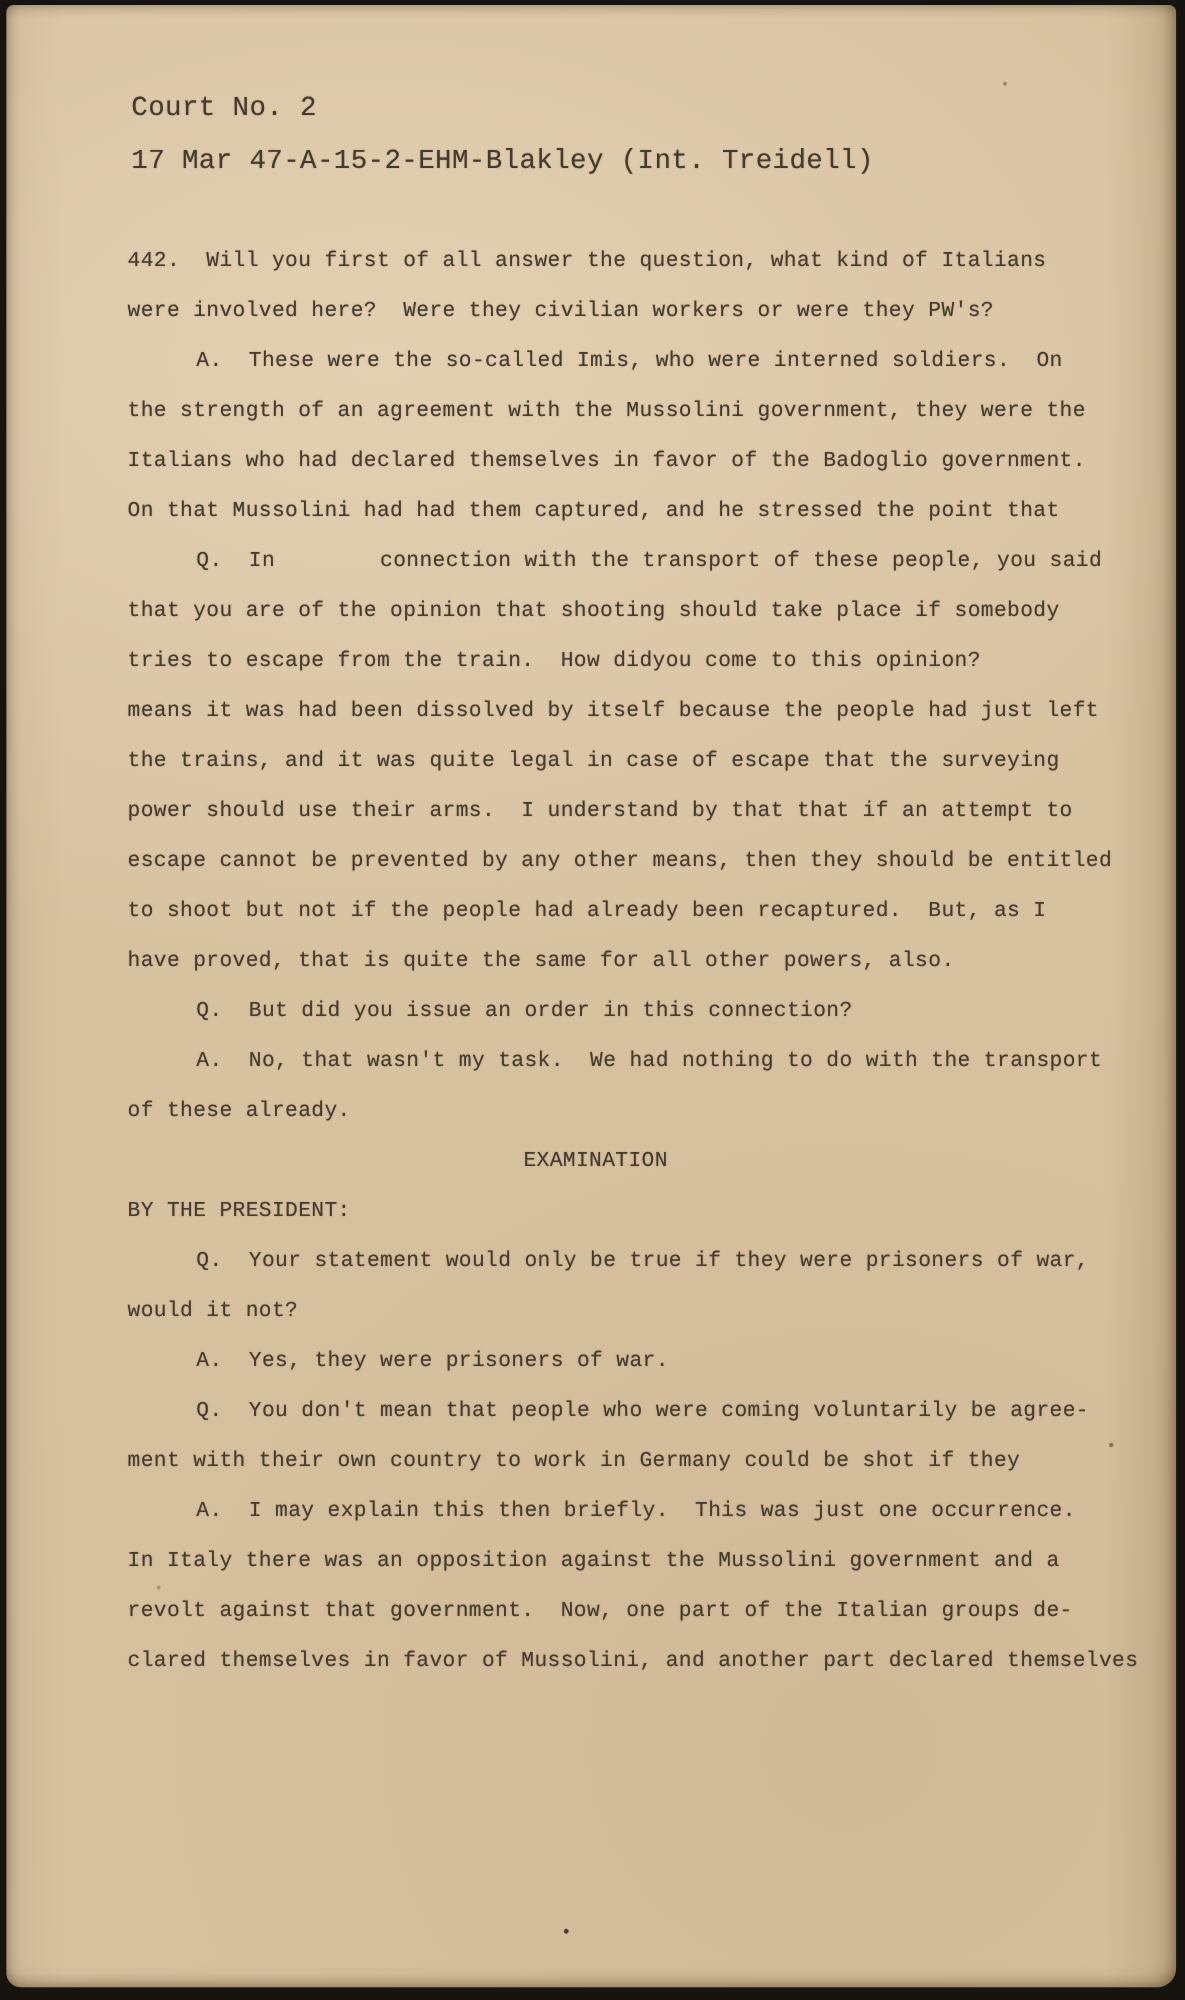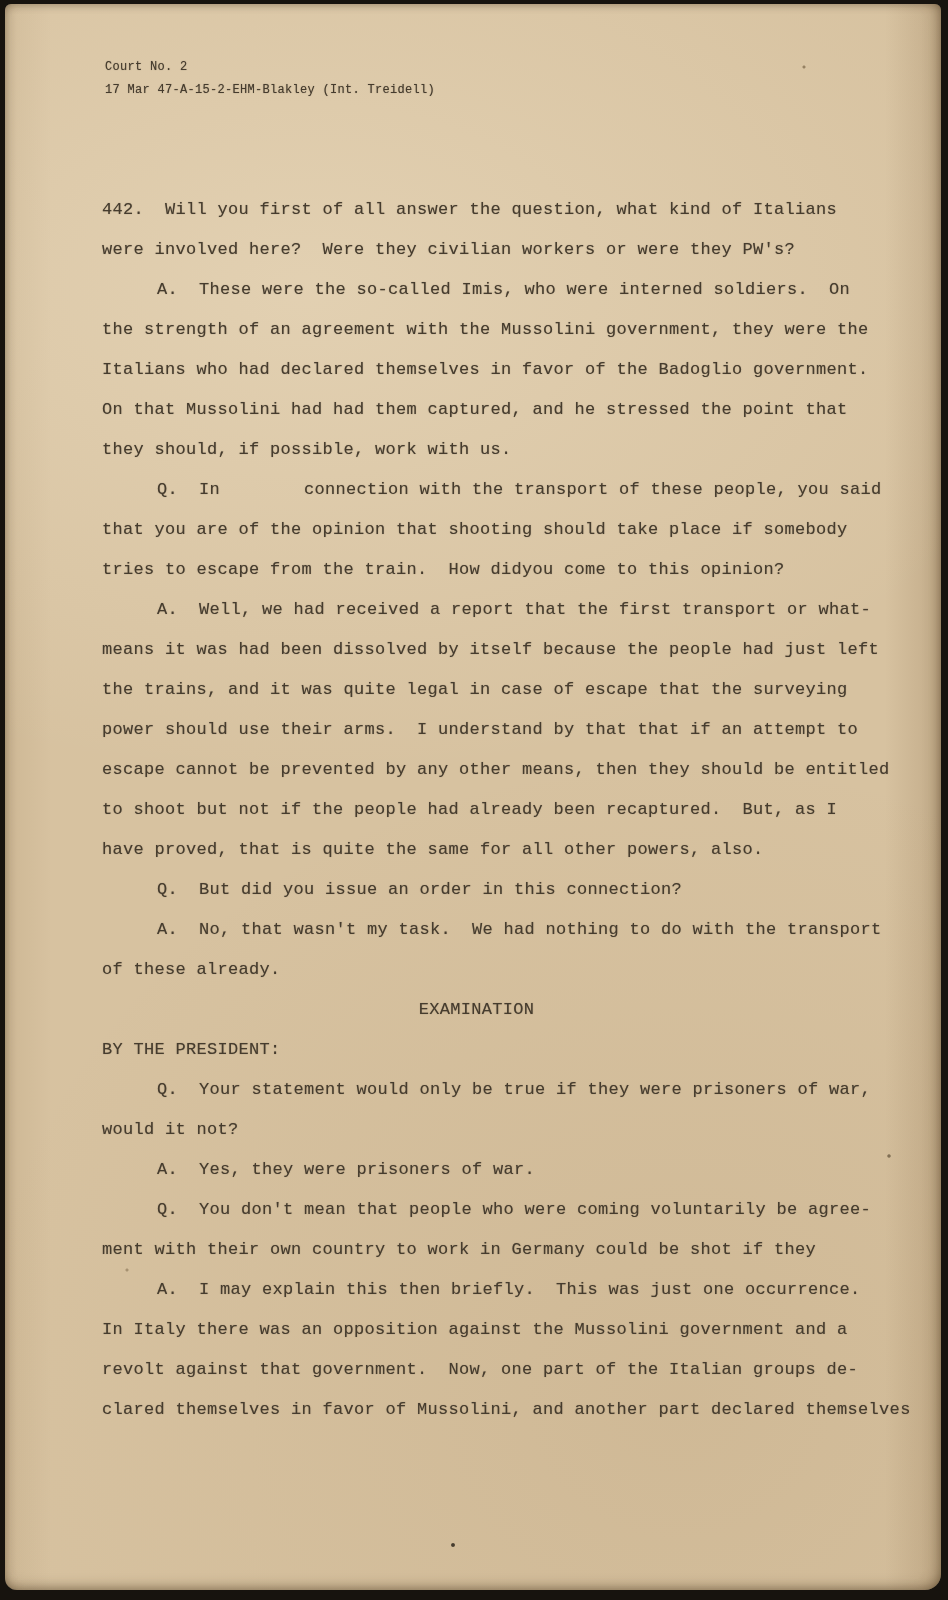--- a/index.html
+++ b/index.html
@@ -35,26 +35,27 @@
       inset -9px 0 16px -8px rgba(70,50,25,0.45),
       inset 6px 0 12px -6px rgba(70,50,25,0.30),
       inset 0 5px 10px -5px rgba(70,50,25,0.30);
   }
   .header {
     position: absolute;
     left: 100px;
     top: 52px;
   }
   .header .hline {
-    font-size: 12px;
+    font-size: 22px;
     line-height: 23px;
     letter-spacing: 0.3px;
     color: #453b2d;
     white-space: pre;
     text-shadow: 0 0 1px rgba(70,60,45,0.55);
+    margin-top: 19px;
   }
   .body-col {
     position: absolute;
     left: 97px;
     top: 186px;
     width: 819px;
   }
   .line {
     font-size: 17px;
     line-height: 40px;
@@ -76,25 +77,23 @@
     <div class="hline">17 Mar 47-A-15-2-EHM-Blakley (Int. Treidell)</div>
   </div>
   <div class="body-col">
     <div>
         <div class="line normal">442.  Will you first of all answer the question, what kind of Italians</div>
         <div class="line normal">were involved here?  Were they civilian workers or were they PW's?</div>
         <div class="line indent">A.  These were the so-called Imis, who were interned soldiers.  On</div>
         <div class="line normal">the strength of an agreement with the Mussolini government, they were the</div>
         <div class="line normal">Italians who had declared themselves in favor of the Badoglio government.</div>
         <div class="line normal">On that Mussolini had had them captured, and he stressed the point that</div>
-        <div class="line normal">they should, if possible, work with us.</div>
         <div class="line indent">Q.  In        connection with the transport of these people, you said</div>
         <div class="line normal">that you are of the opinion that shooting should take place if somebody</div>
         <div class="line normal">tries to escape from the train.  How didyou come to this opinion?</div>
-        <div class="line indent">A.  Well, we had received a report that the first transport or what-</div>
         <div class="line normal">means it was had been dissolved by itself because the people had just left</div>
         <div class="line normal">the trains, and it was quite legal in case of escape that the surveying</div>
         <div class="line normal">power should use their arms.  I understand by that that if an attempt to</div>
         <div class="line normal">escape cannot be prevented by any other means, then they should be entitled</div>
         <div class="line normal">to shoot but not if the people had already been recaptured.  But, as I</div>
         <div class="line normal">have proved, that is quite the same for all other powers, also.</div>
         <div class="line indent">Q.  But did you issue an order in this connection?</div>
         <div class="line indent">A.  No, that wasn't my task.  We had nothing to do with the transport</div>
         <div class="line normal">of these already.</div>
         <div class="line center">EXAMINATION</div>

